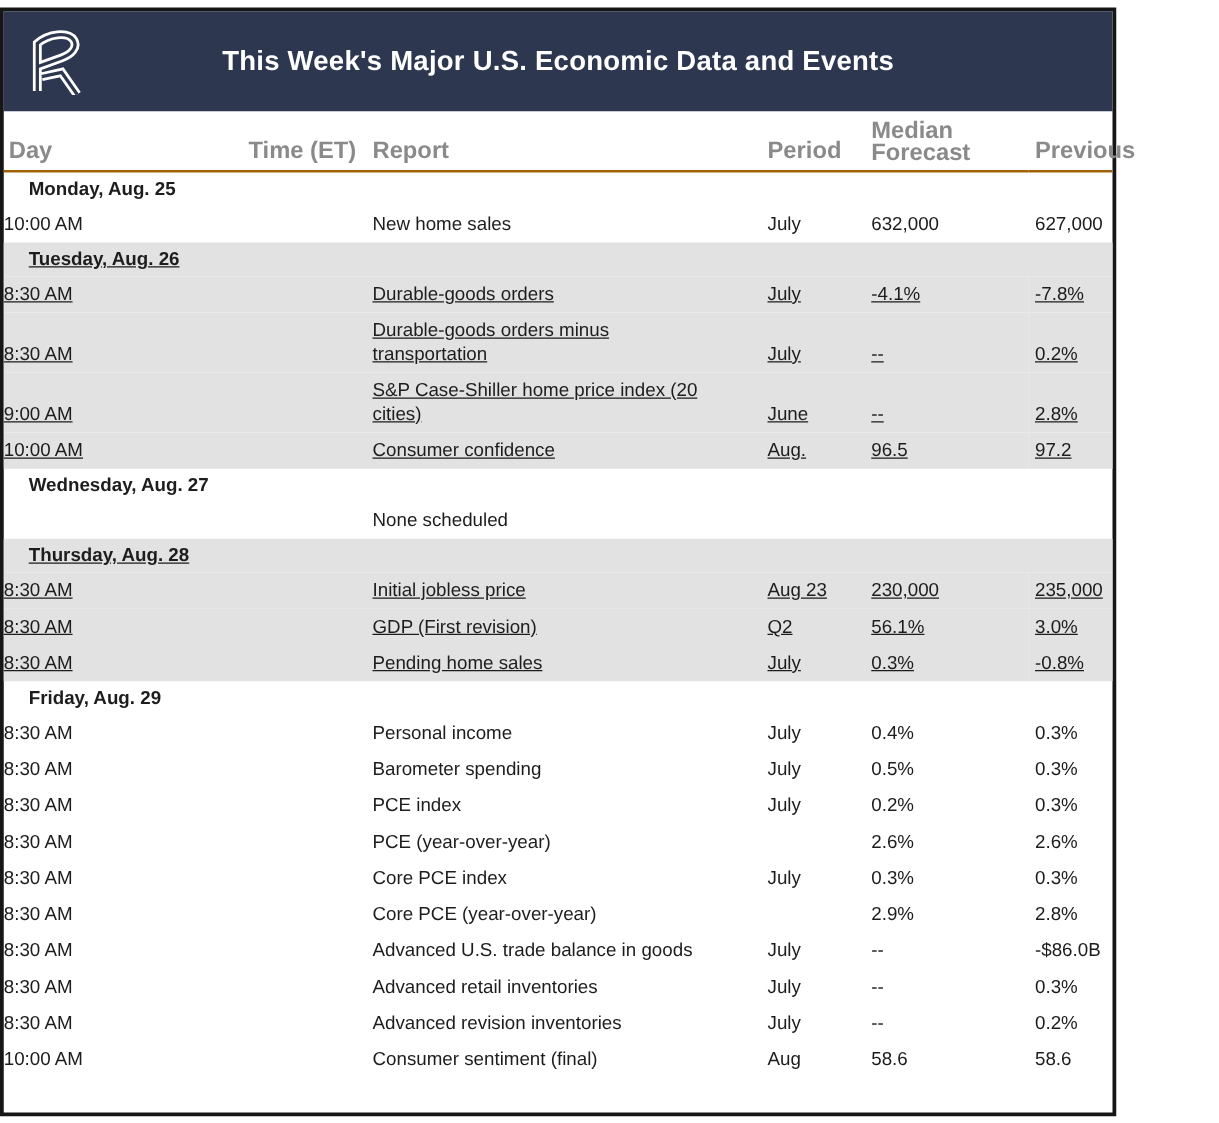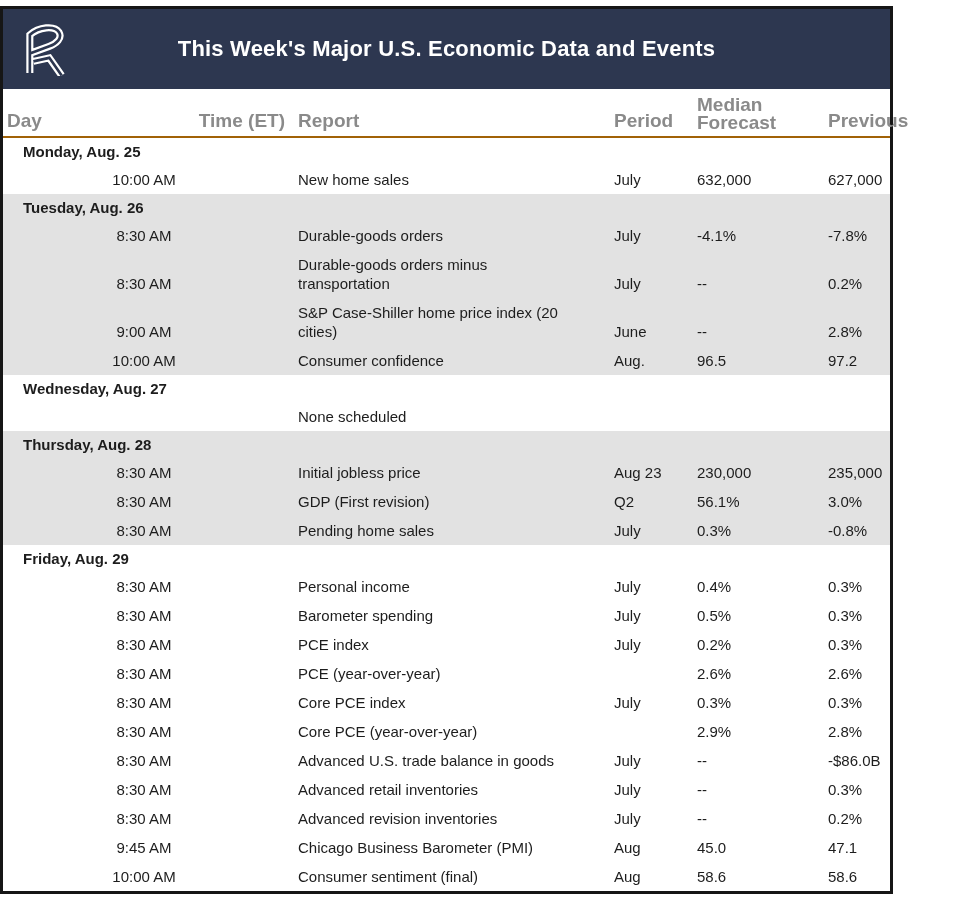--- a/index.html
+++ b/index.html
@@ -31,23 +31,23 @@
     padding:7px 0 4px 0;border-bottom:2px solid #a16207;
   }
   .th-flex{display:flex;justify-content:space-between;align-items:flex-end;
     padding-left:4px;padding-right:7px;}
   th.h-report{padding-left:6px;}
   th.h-period{padding-left:6px;}
   th.h-forecast{padding-left:5px;}
   th.h-previous{padding-left:5px;}
   th .stack{display:block;line-height:18px;}
   tbody td{vertical-align:bottom;padding:5px 0;line-height:19px;}
-  tbody.shaded{background:var(--shade,#e2e2e2);}
+  tbody.shaded{background:var(--shade,#e2e2e2);text-decoration:underline;}
   tr.day-row td{font-weight:bold;padding:4px 0 4px 20px;line-height:19px;}
-  td.c-time{text-align:center;padding-right:7px;white-space:nowrap;}
+  td.c-time{text-align:left;padding-right:7px;white-space:nowrap;}
   td.c-report{padding-left:6px;white-space:pre-line;}
   td.c-period{padding-left:6px;}
   td.c-forecast{padding-left:5px;}
   td.c-previous{padding-left:5px;}
 </style>
 </head>
 <body>
 
 <div class="page">
   <div class="card">
@@ -233,27 +233,20 @@
             <td class="c-previous">0.3%</td>
           </tr>
           <tr>
             <td class="c-time">8:30 AM</td>
             <td class="c-report">Advanced revision inventories</td>
             <td class="c-period">July</td>
             <td class="c-forecast">--</td>
             <td class="c-previous">0.2%</td>
           </tr>
           <tr>
-            <td class="c-time">9:45 AM</td>
-            <td class="c-report">Chicago Business Barometer (PMI)</td>
-            <td class="c-period">Aug</td>
-            <td class="c-forecast">45.0</td>
-            <td class="c-previous">47.1</td>
-          </tr>
-          <tr>
             <td class="c-time">10:00 AM</td>
             <td class="c-report">Consumer sentiment (final)</td>
             <td class="c-period">Aug</td>
             <td class="c-forecast">58.6</td>
             <td class="c-previous">58.6</td>
           </tr>
         </tbody>
       </table>
 
   </div>

